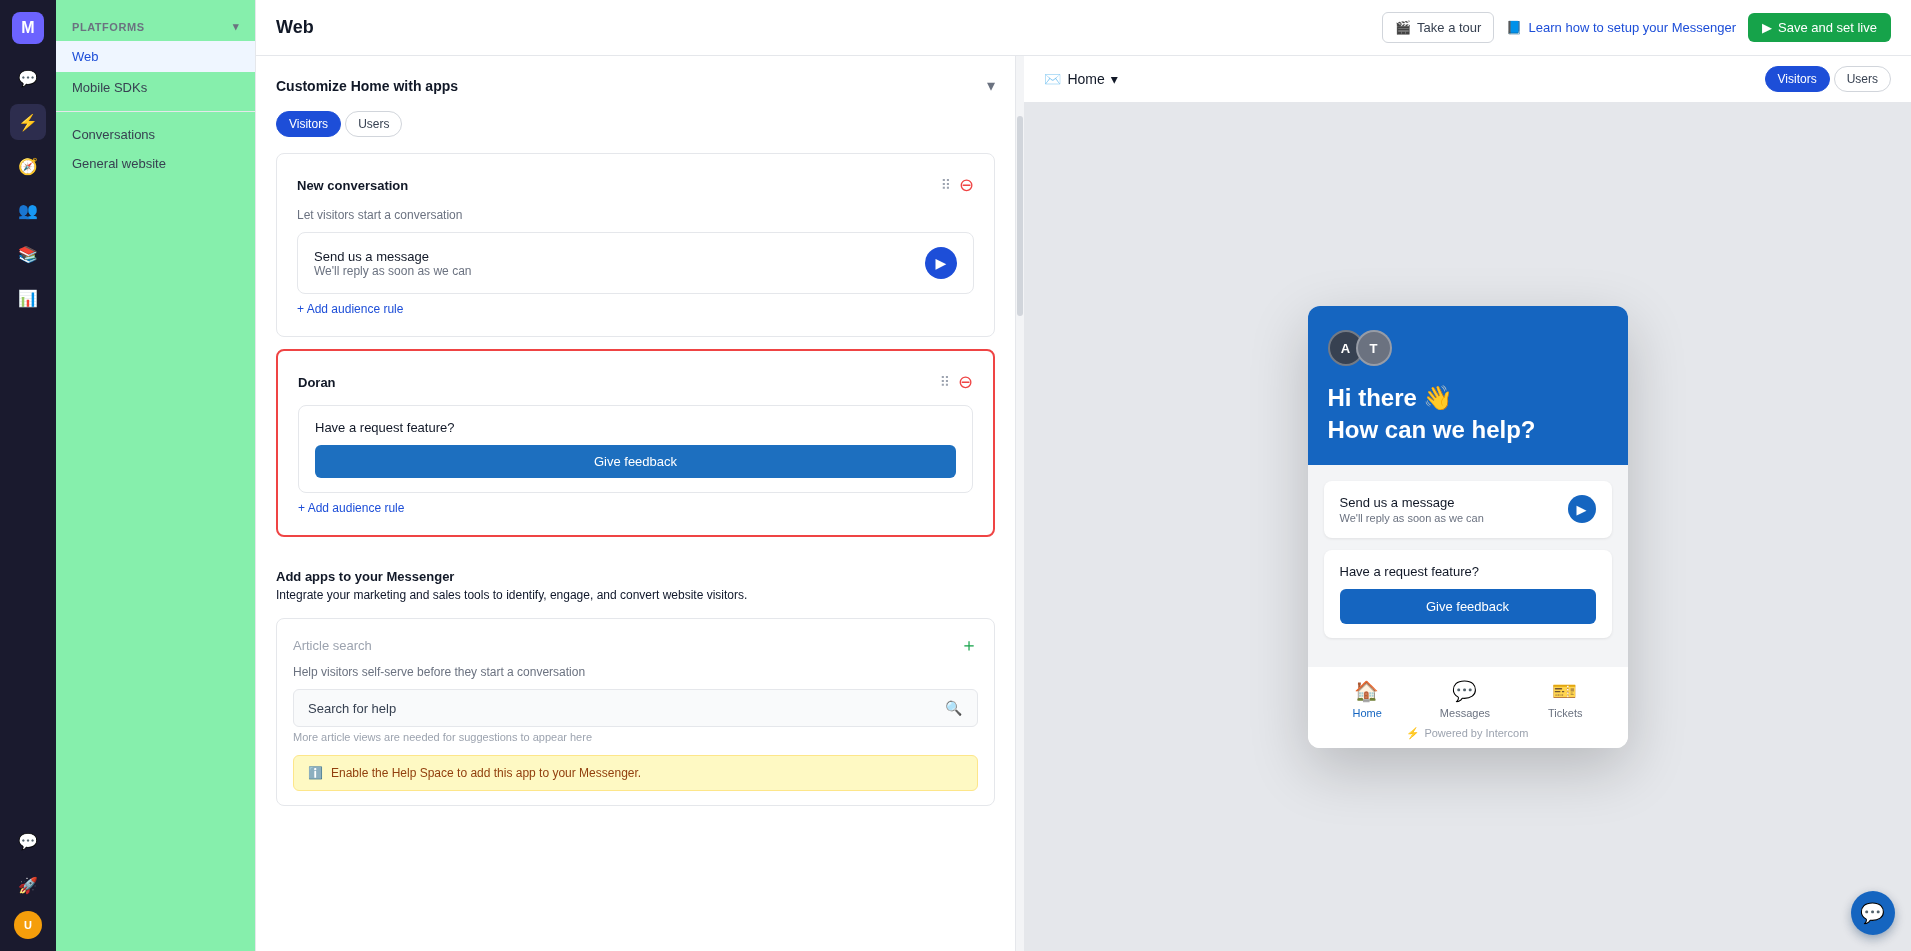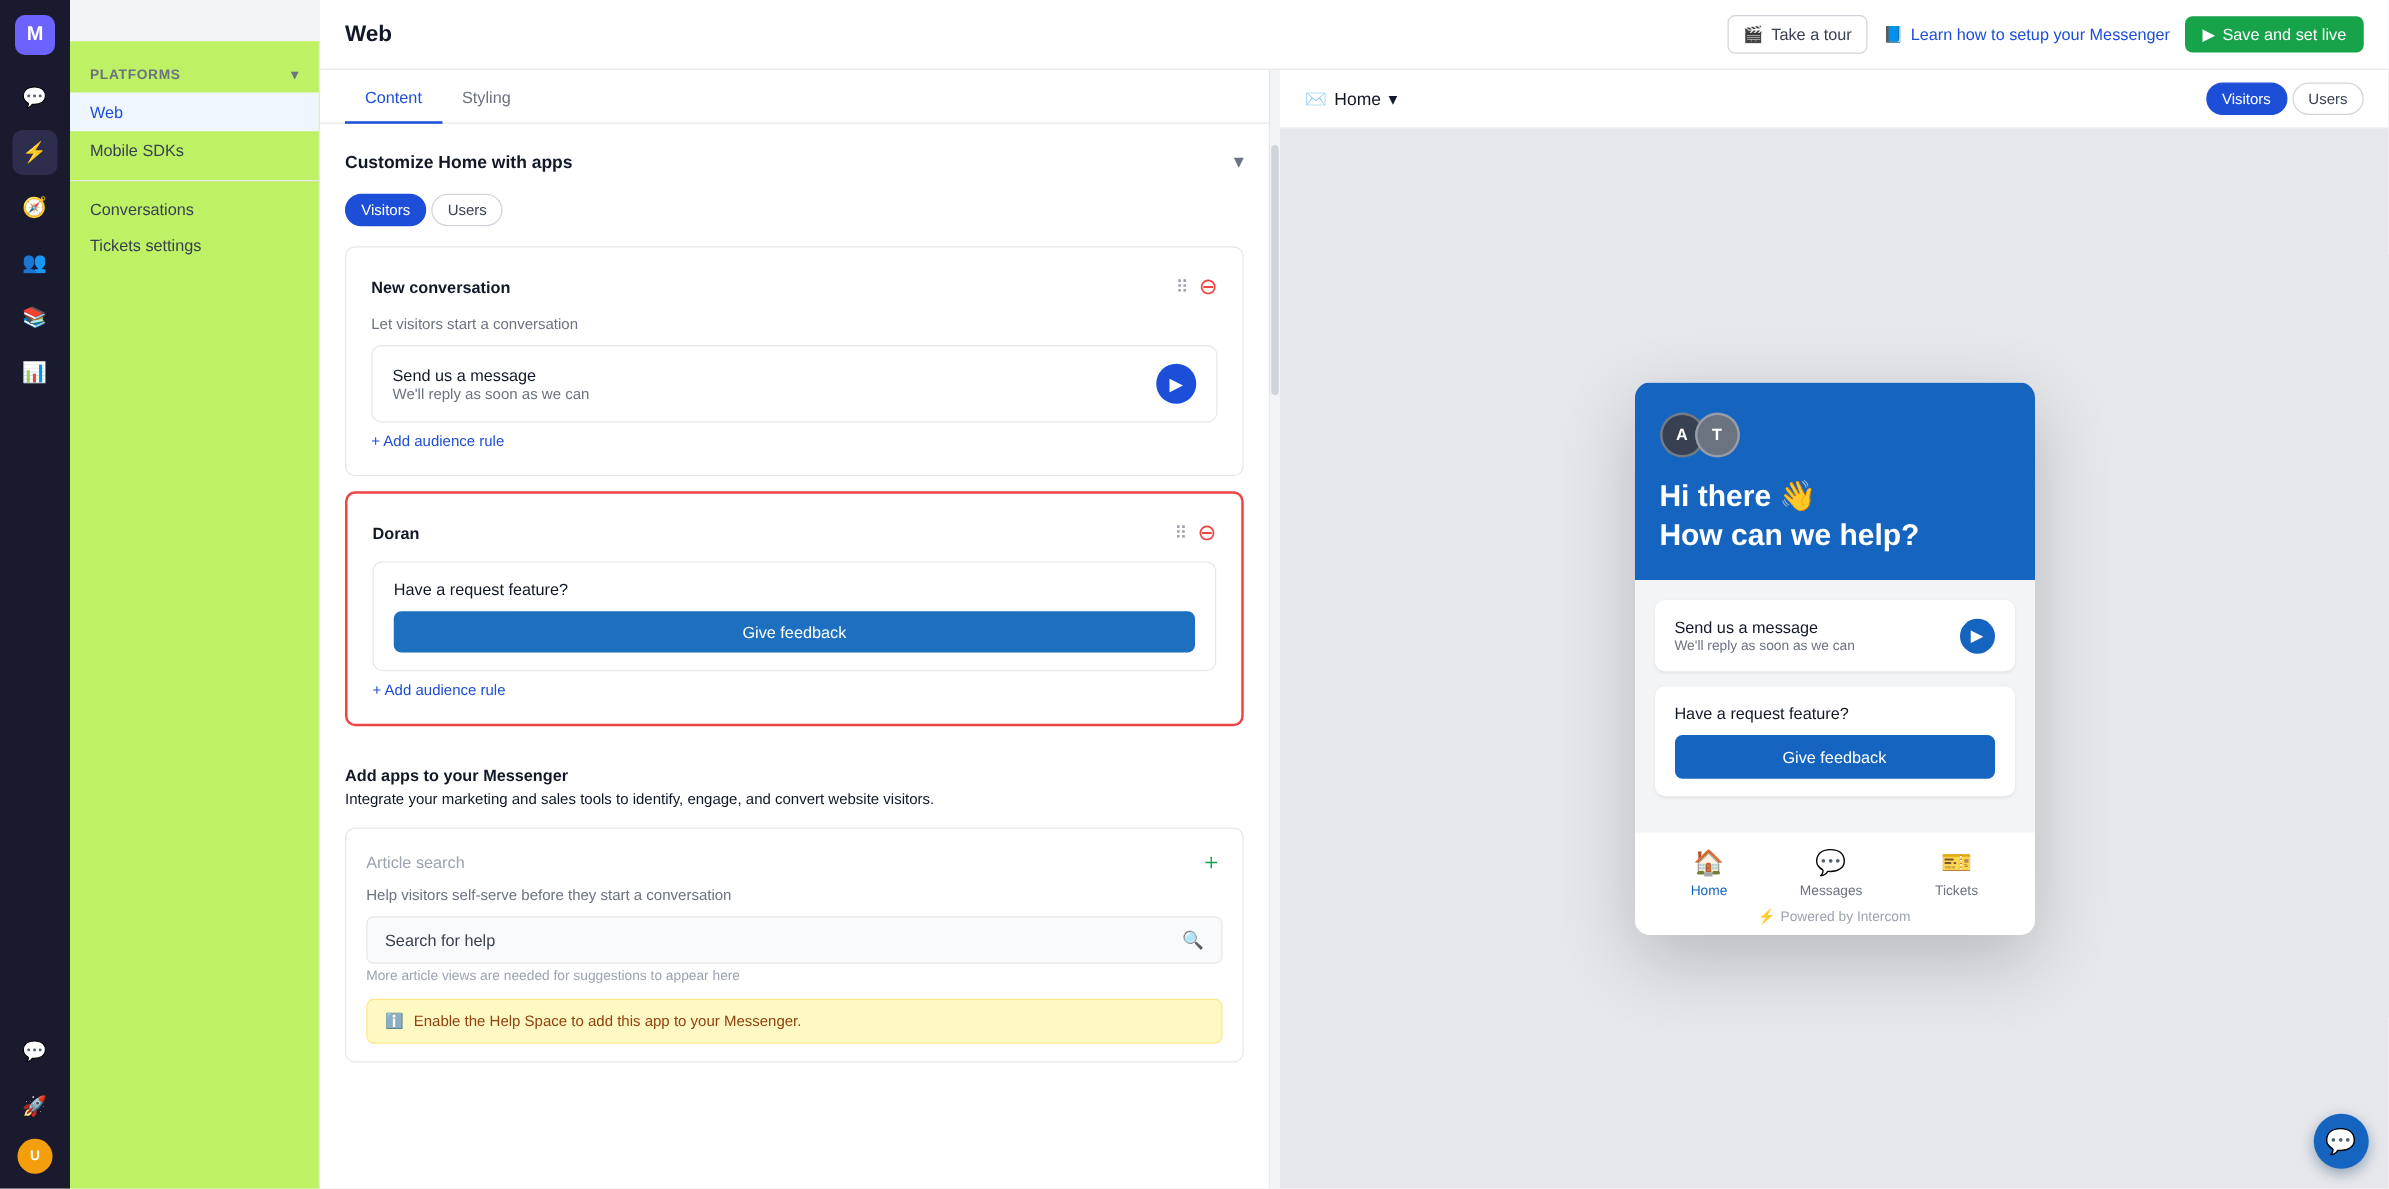--- a/index.html
+++ b/index.html
@@ -41,27 +41,26 @@
       width: 28px; height: 28px;
       background: #f59e0b;
       border-radius: 50%;
       display: flex; align-items: center; justify-content: center;
       color: white; font-size: 11px; font-weight: bold;
     }
 
     
     .sidebar {
       width: 200px;
-      background: #bef264;
+      background: #86efac;
       border-right: 1px solid #e5e7eb;
       display: flex;
       flex-direction: column;
       flex-shrink: 0;
       padding: 16px 0;
-      margin-top: 33px;
     }
     .sidebar-platforms-header {
       display: flex; align-items: center; justify-content: space-between;
       padding: 4px 16px 8px;
       font-size: 11px; font-weight: 600; color: #6b7280; text-transform: uppercase; letter-spacing: 0.05em;
     }
     .sidebar-item {
       padding: 8px 16px;
       cursor: pointer;
       color: #374151;
@@ -501,21 +500,21 @@
     <span>Web</span>
   </div>
   <div class="sidebar-item">
     <span>Mobile SDKs</span>
   </div>
   <div class="sidebar-divider"></div>
   <div class="sidebar-group-item">
     <span>Conversations</span>
   </div>
   <div class="sidebar-group-item">
-    <span>Tickets settings</span>
+    <span>General website</span>
   </div>
 </div>
 
 <div class="main-content">
 
   <div class="top-header">
     <div class="top-header-title">Web</div>
     <div class="top-header-actions">
       <div class="btn-tour">
         <span>🎬</span>
@@ -529,28 +528,20 @@
         <span>▶</span>
         <span>Save and set live</span>
       </button>
     </div>
   </div>
 
   <div class="body-area">
 
     <div class="left-panel">
 
-      <div class="tabs">
-        <div class="tab active">
-          <span>Content</span>
-        </div>
-        <div class="tab">
-          <span>Styling</span>
-        </div>
-      </div>
 
       <div class="section">
         <div class="section-header">
           <div class="section-title">Customize Home with apps</div>
           <div class="section-collapse">▾</div>
         </div>
 
         <div class="inner-tabs">
           <div class="inner-tab active">
             <span>Visitors</span>

